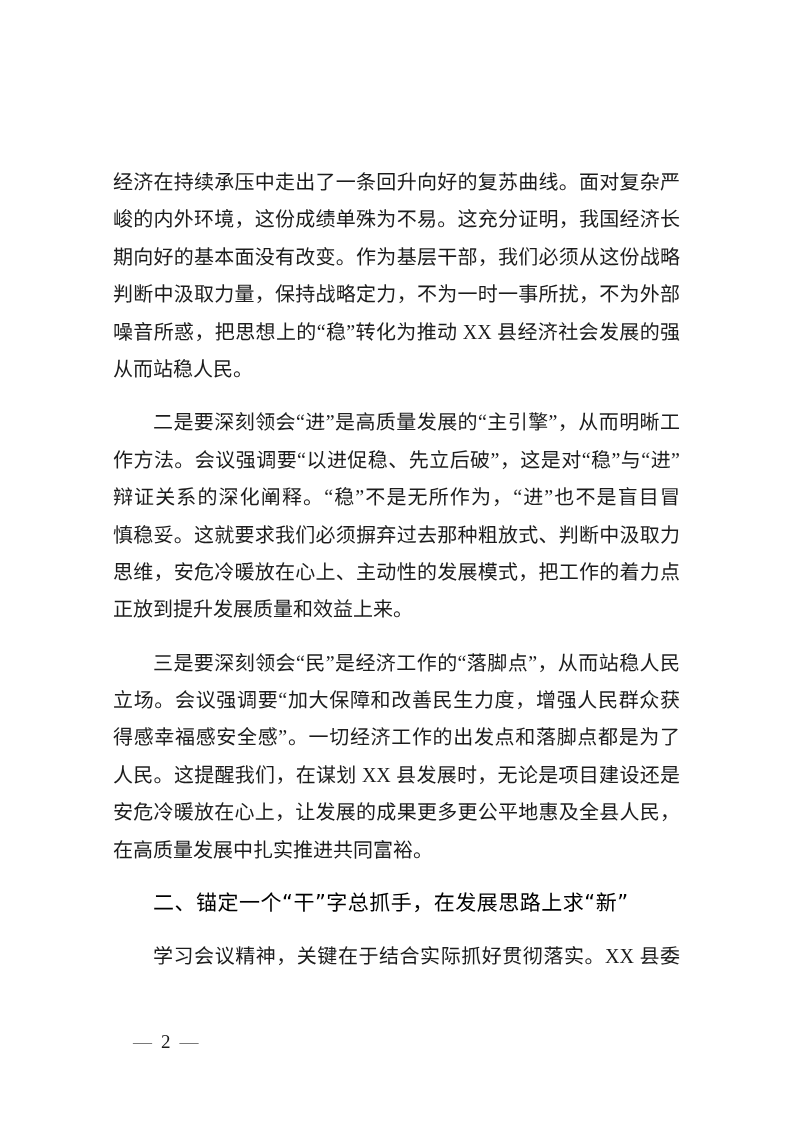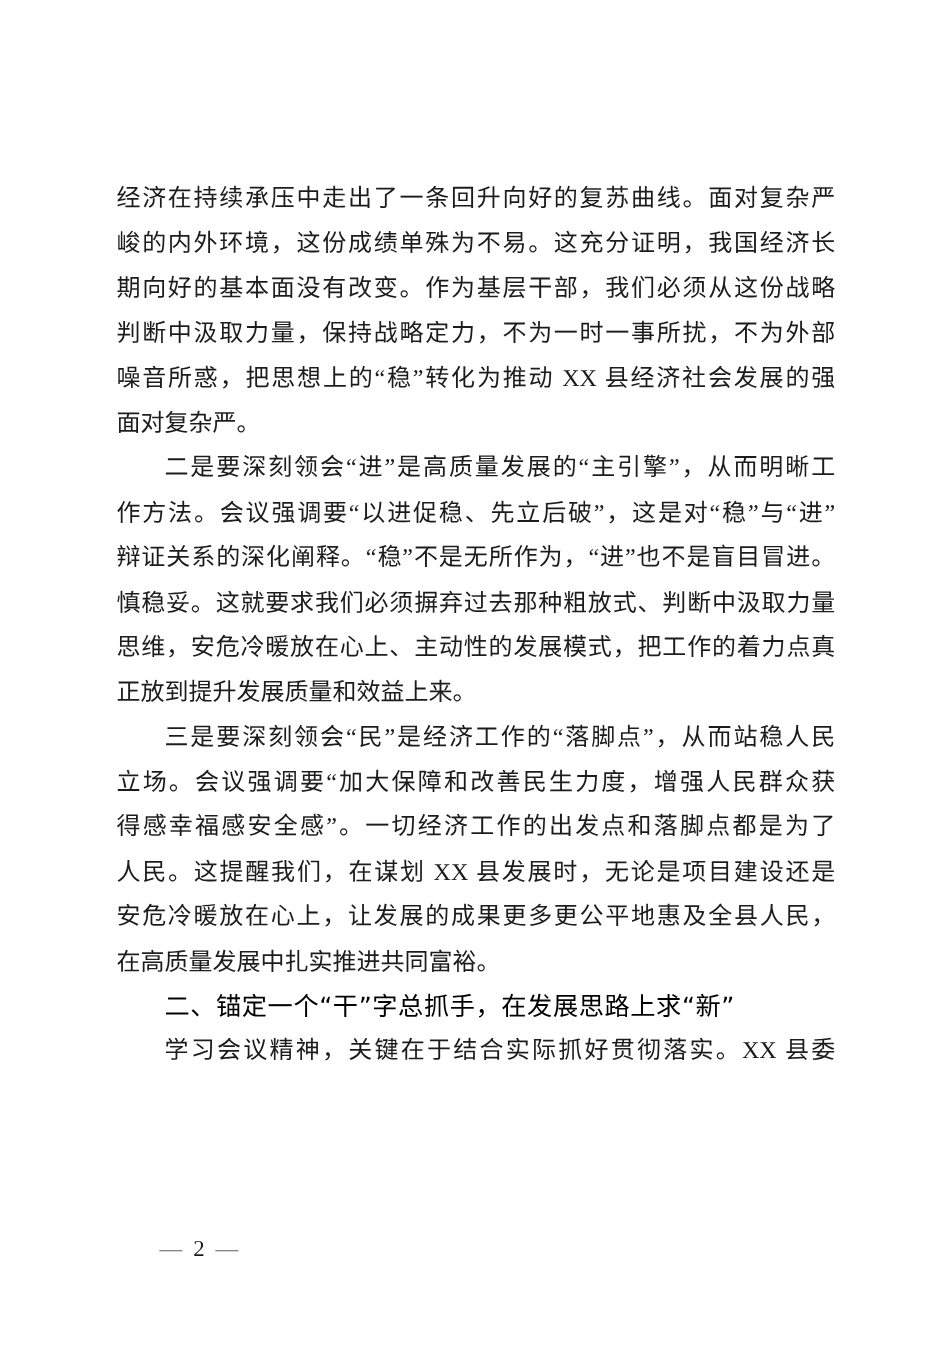--- a/index.html
+++ b/index.html
@@ -15,21 +15,21 @@
     overflow: hidden;
     font-family: "Liberation Serif", "DejaVu Serif", serif;
     color: #1c1c1c;
   }
   .doc-body {
     position: absolute;
     left: 97px;
     top: 148px;
     width: 599px;
   }
-  .para { margin: 0; padding: 0; }
+  .para { margin: 16px; padding: 0; }
   .line {
     height: 37.4px;
     line-height: 37.4px;
     font-size: 20px;
     text-align: justify;
     text-justify: inter-ideograph;
     overflow: hidden;
     white-space: nowrap;
   }
   .line.fill { text-align-last: justify; white-space: normal; }
@@ -59,21 +59,21 @@
 
 <div class="page">
 
   <div class="doc-body">
       <div class="para body">
         <div class="line fill">经济在持续承压中走出了一条回升向好的复苏曲线。面对复杂严</div>
         <div class="line fill">峻的内外环境，这份成绩单殊为不易。这充分证明，我国经济长</div>
         <div class="line fill">期向好的基本面没有改变。作为基层干部，我们必须从这份战略</div>
         <div class="line fill">判断中汲取力量，保持战略定力，不为一时一事所扰，不为外部</div>
         <div class="line fill">噪音所惑，把思想上的“稳”转化为推动 XX 县经济社会发展的强</div>
-        <div class="line">面对复杂严。</div>
+        <div class="line">从而站稳人民。</div>
       </div>
       <div class="para body">
         <div class="line indent fill">二是要深刻领会“进”是高质量发展的“主引擎”，从而明晰工</div>
         <div class="line fill">作方法。会议强调要“以进促稳、先立后破”，这是对“稳”与“进”</div>
         <div class="line fill">辩证关系的深化阐释。“稳”不是无所作为，“进”也不是盲目冒进。“先</div>
         <div class="line fill">慎稳妥。这就要求我们必须摒弃过去那种粗放式、判断中汲取力量</div>
         <div class="line fill">思维，安危冷暖放在心上、主动性的发展模式，把工作的着力点真</div>
         <div class="line">正放到提升发展质量和效益上来。</div>
       </div>
       <div class="para body">

